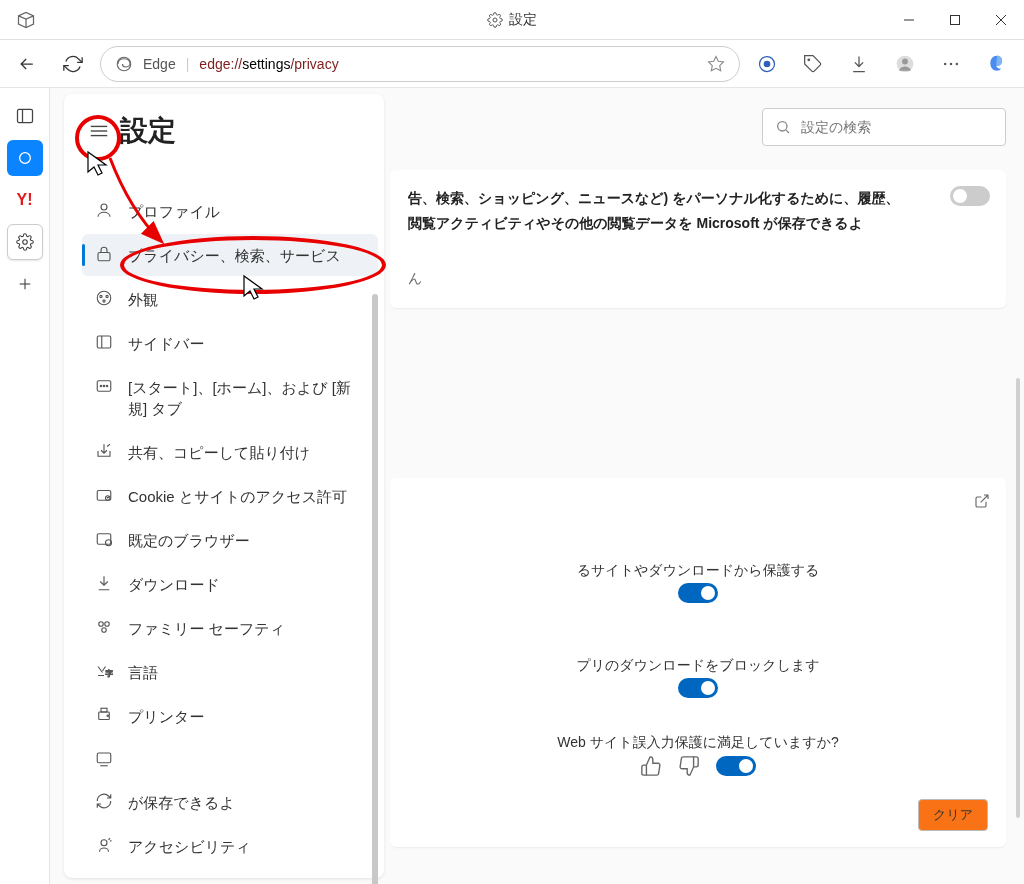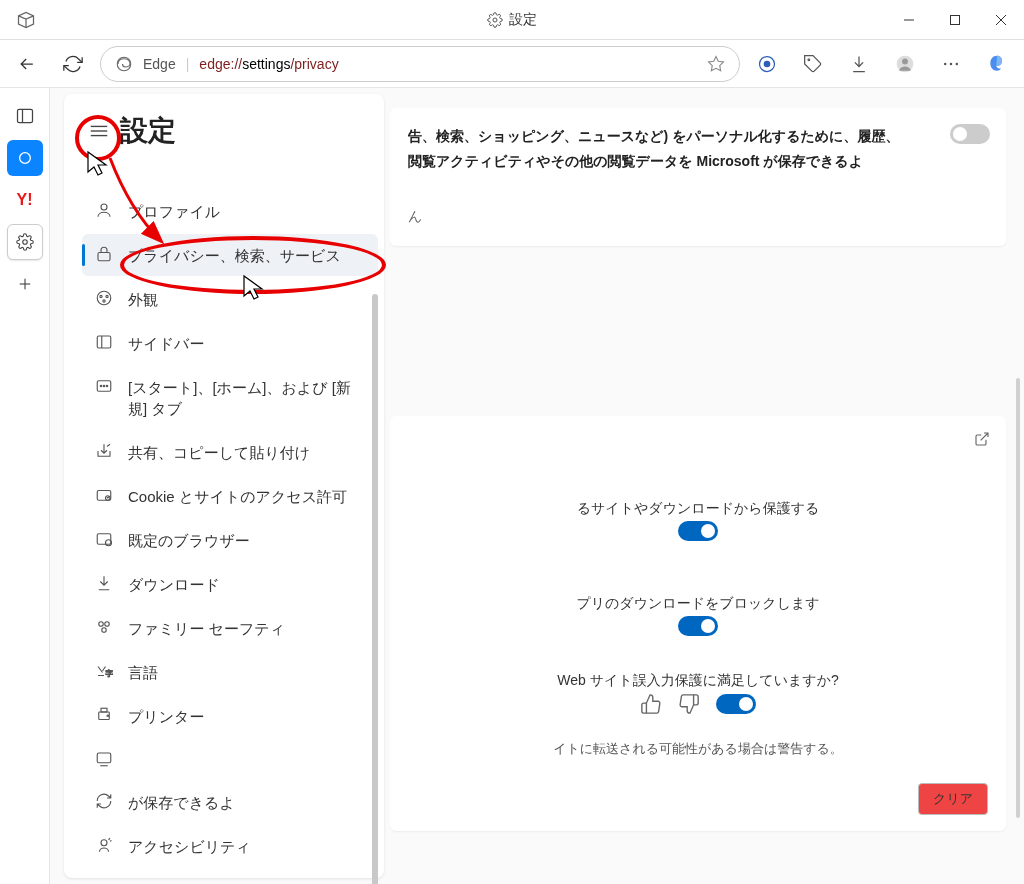--- a/index.html
+++ b/index.html
@@ -49,21 +49,21 @@
 .card2-row { display: flex; align-items: center; justify-content: space-between; padding: 4px 0 18px; font-size: 14px; color: #333; flex-direction: column; }
 .card2 .sub { color: #555; font-size: 13px; }
 .thumbicons { display: flex; gap: 16px; align-items: center; }
 .thumb { width: 22px; height: 22px; color: #666; }
 
 .toggle { width: 40px; height: 20px; border-radius: 10px; background: #ccc; position: relative; }
 .toggle::after { content: ''; position: absolute; width: 14px; height: 14px; background: #fff; border-radius: 50%; top: 3px; left: 3px; }
 .toggle.on { background: #0067c0; }
 .toggle.on::after { left: 23px; }
 
-.btn-clear { border: 1px solid #bbb; background: #ef4444; border-radius: 4px; padding: 6px 14px; font-size: 13px; color: #333; }
+.btn-clear { border: 1px solid #bbb; background: #f97316; border-radius: 4px; padding: 6px 14px; font-size: 13px; color: #333; }
 .cscroll { position: absolute; right: 4px; top: 290px; width: 4px; height: 440px; background: #d0d0d0; border-radius: 2px; }
 
 .ext-link-icon { width: 16px; height: 16px; }
 
 
 .anno-circle-sm { position: absolute; left: 75px; top: 115px; width: 46px; height: 46px; border: 4px solid #e80000; border-radius: 50%; z-index: 100; pointer-events: none; }
 .anno-ellipse { position: absolute; left: 120px; top: 236px; width: 266px; height: 58px; border: 4px solid #e80000; border-radius: 50%/50%; z-index: 100; pointer-events: none; }
 .anno-arrow { position: absolute; left: 100px; top: 150px; z-index: 100; pointer-events: none; }
 .cursor1 { position: absolute; left: 86px; top: 150px; z-index: 101; pointer-events: none; }
 .cursor2 { position: absolute; left: 242px; top: 274px; z-index: 101; pointer-events: none; }
@@ -348,20 +348,29 @@
               </svg>
             </span>
             <span class="menu-label">アクセシビリティ</span>
           </div>
           <div class="menu-item"></div>
         </div>
       <div class="sbscroll"></div>
     </div>
 
     <div class="content">
+      <div class="search-wrap">
+        <div class="search-box">
+          <svg width="16" height="16" viewBox="0 0 24 24" fill="none" stroke="#888" stroke-width="2">
+              <circle cx="11" cy="11" r="7"></circle>
+              <line x1="21" y1="21" x2="16.65" y2="16.65"></line>
+            </svg>
+          <input type="text" placeholder="設定の検索" style="">
+        </div>
+      </div>
 
       <div class="card">
         <div style="font-weight:600;">告、検索、ショッピング、ニュースなど) をパーソナル化するために、履歴、</div>
         <div style="font-weight:600;">閲覧アクティビティやその他の閲覧データを Microsoft が保存できるよ</div>
         <div style="height:30px;"></div>
         <div style="color:#666;">ん</div>
         <div class="card-toggle">
             <div class="toggle"></div>
           </div>
       </div>
@@ -396,23 +405,20 @@
                 <path d="M7 22H4a2 2 0 01-2-2v-7a2 2 0 012-2h3"></path>
               </svg>
             <svg class="thumb" viewBox="0 0 24 24" fill="none" stroke="#666" stroke-width="1.5">
                 <path d="M10 15v4a3 3 0 003 3l4-9V2H5.72a2 2 0 00-2 1.7l-1.38 9a2 2 0 002 2.3H10z"></path>
                 <path d="M17 2h3a2 2 0 012 2v7a2 2 0 01-2 2h-3"></path>
               </svg>
             <div class="toggle on"></div>
           </div>
         </div>
 
-        <div class="card2-row" style="padding-top:4px;">
-          <span class="sub">イトに転送される可能性がある場合は警告する。</span>
-        </div>
 
         <div style="display:flex;justify-content:flex-end;margin-top:4px;">
           <button class="btn-clear">クリア</button>
         </div>
       </div>
 
       <div class="cscroll"></div>
     </div>
   </div>
 </div>

